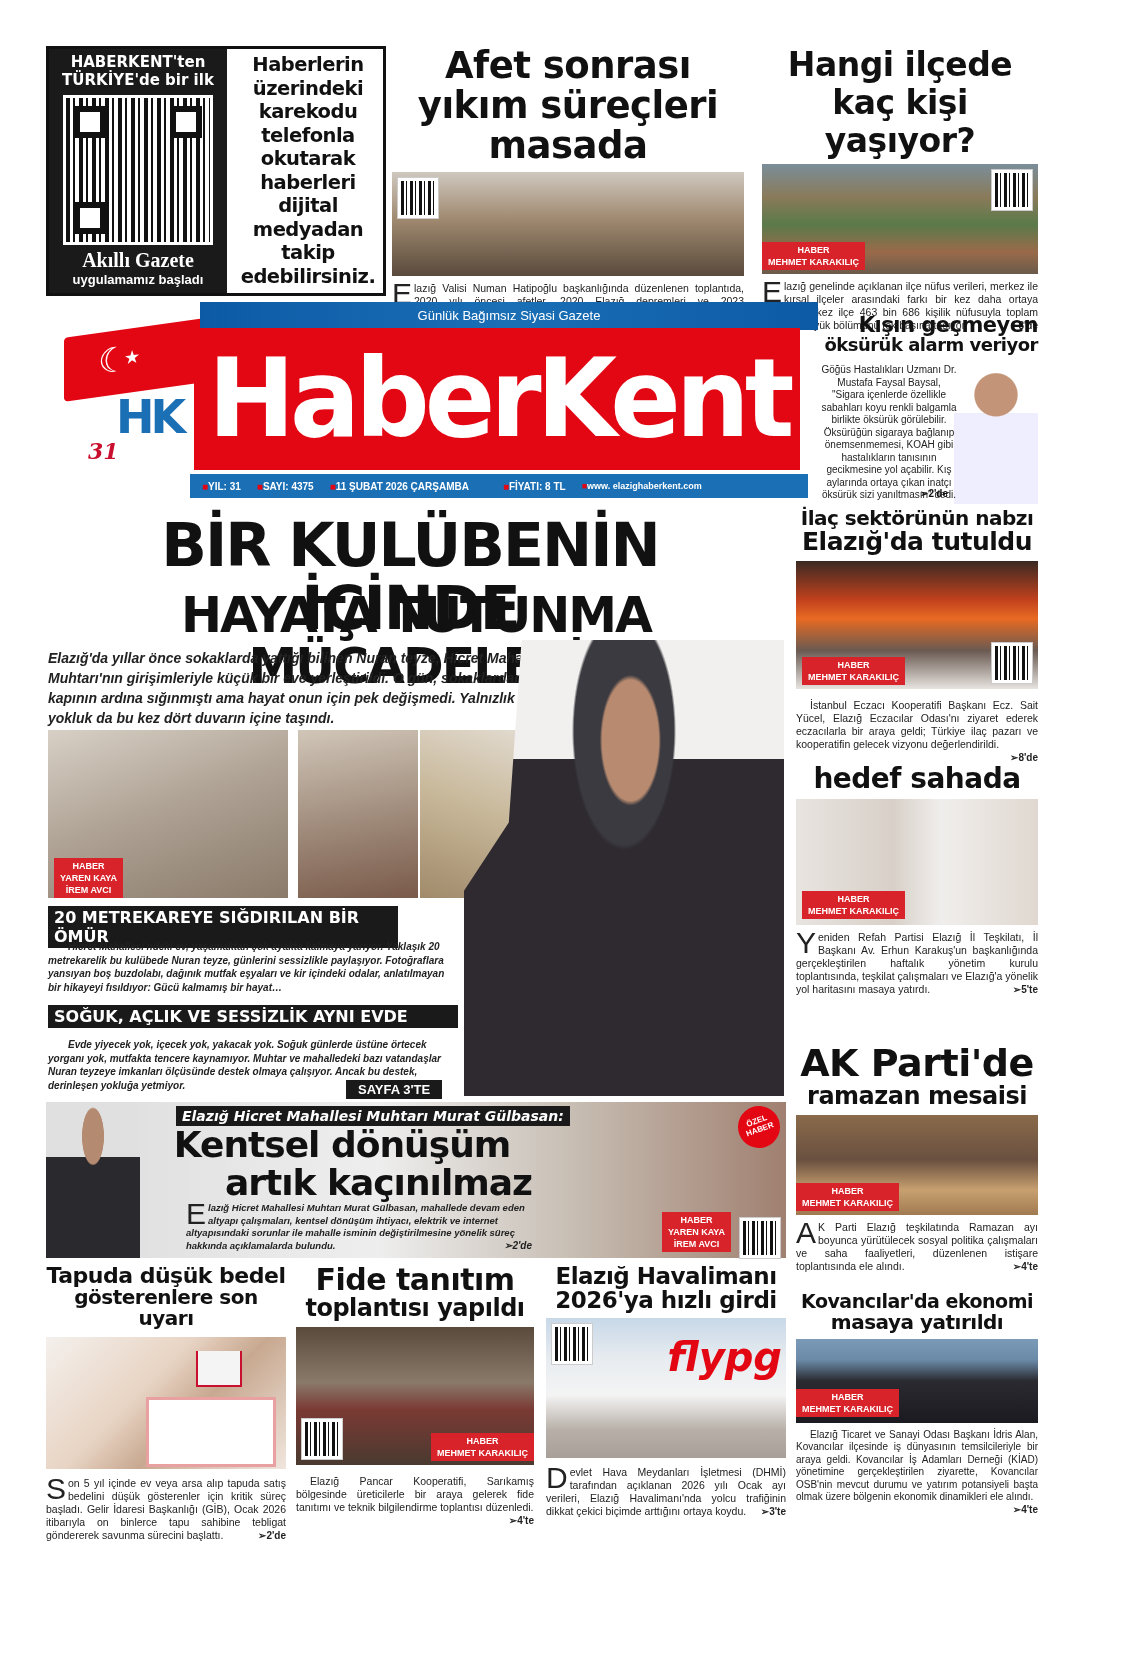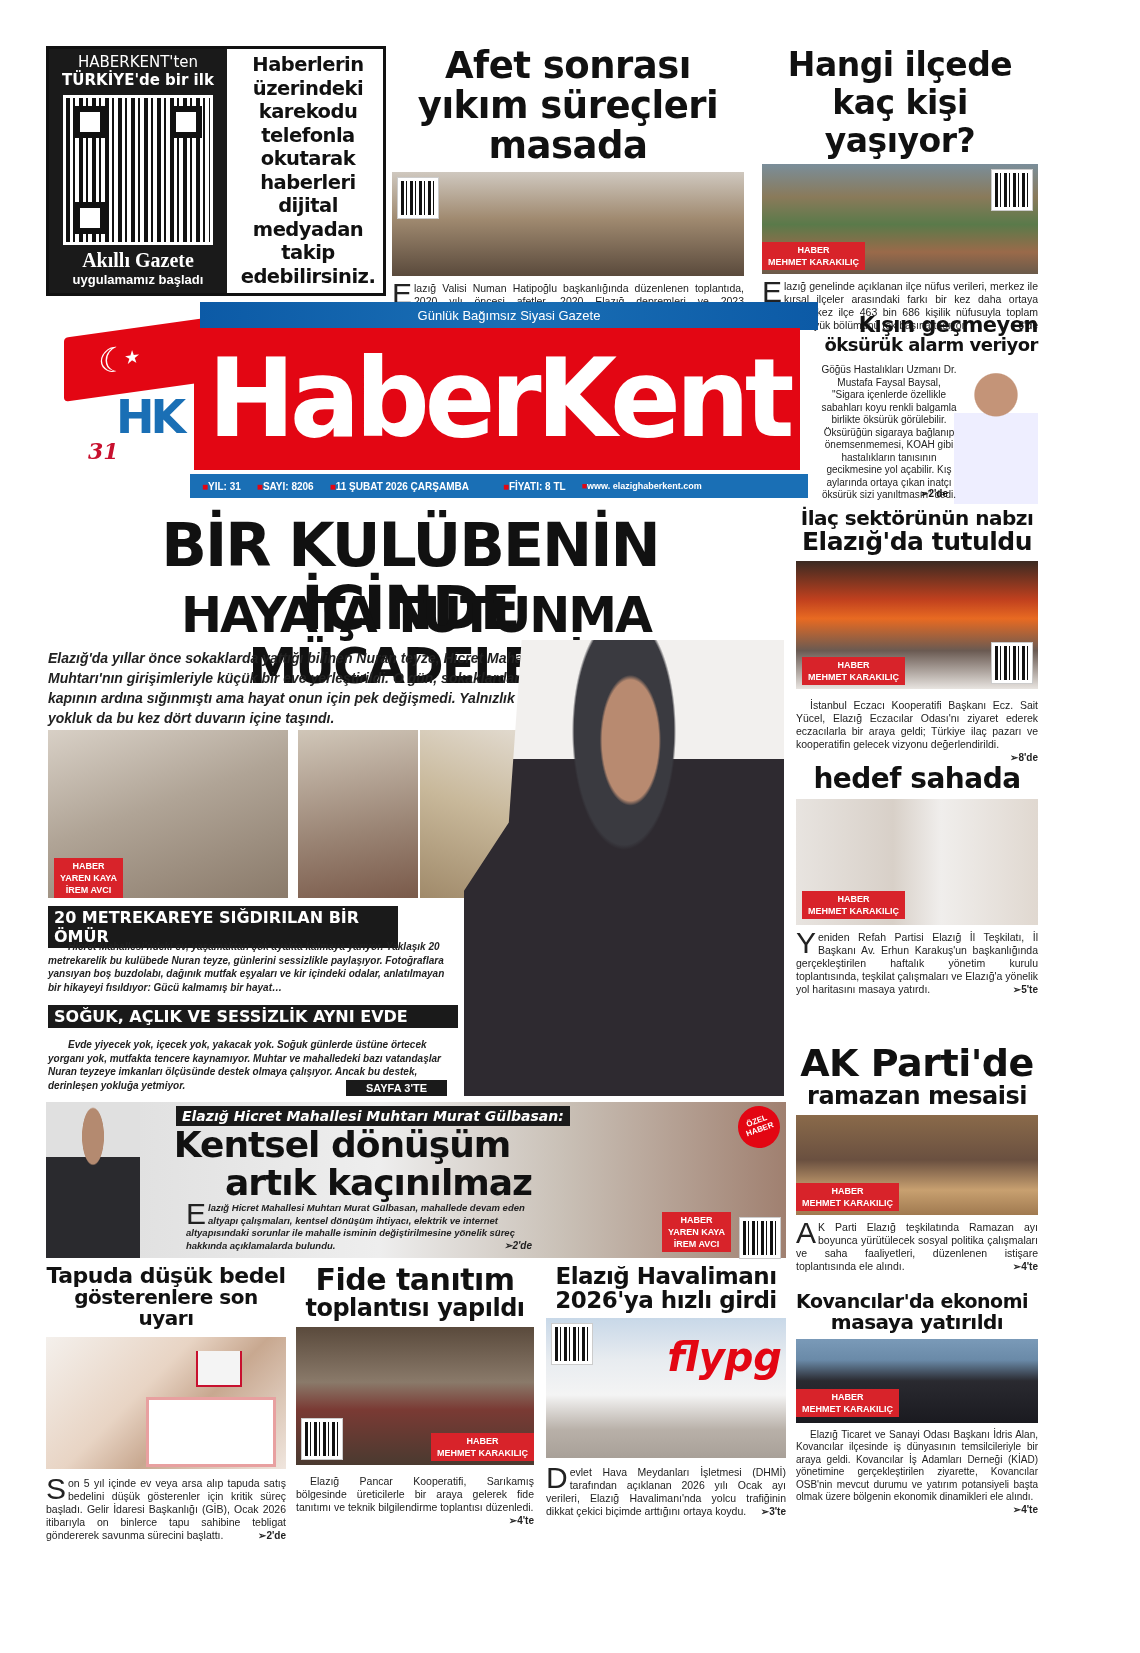--- a/index.html
+++ b/index.html
@@ -19,21 +19,21 @@
 .ref{font-weight:700;font-size:10px;float:right}
 .hd{font-weight:900;font-family:"DejaVu Sans",sans-serif;color:#111;letter-spacing:-0.5px;line-height:1.05}
 .bar{background:#1a1a1a;color:#fff;font-weight:900;font-family:"DejaVu Sans",sans-serif;padding:2px 6px}
 .it{font-style:italic;font-weight:700}
 </style>
 </head>
 <body>
 
 <div class="abs" style="left:46px;top:46px;width:340px;height:250px;border:3px solid #111;background:#fff">
   <div class="abs" style="left:0;top:0;width:178px;height:244px;background:#1a1a1a">
-    <div style="color:#fff;font-weight:400;font-family:'DejaVu Sans',sans-serif;font-size:15px;text-align:center;margin-top:4px">HABERKENT'ten</div>
+    <div style="color:#fff;font-weight:700;font-family:'DejaVu Sans',sans-serif;font-size:15px;text-align:center;margin-top:4px">HABERKENT'ten</div>
     <div style="color:#fff;font-weight:900;font-family:'DejaVu Sans',sans-serif;font-size:15px;text-align:center">TÜRKİYE'de bir ilk</div>
     <div class="qr" style="margin:6px auto 0;width:150px;height:150px;background-color:#fff;position:relative">
       <div style="position:absolute;left:8px;top:8px;width:32px;height:32px;border:6px solid #111;background:#fff"></div>
       <div style="position:absolute;right:8px;top:8px;width:32px;height:32px;border:6px solid #111;background:#fff"></div>
       <div style="position:absolute;left:8px;bottom:8px;width:32px;height:32px;border:6px solid #111;background:#fff"></div>
     </div>
     <div style="color:#fff;font-weight:900;font-family:Liberation Serif, serif;font-size:20px;text-align:center;margin-top:4px">Akıllı Gazete</div>
     <div style="color:#fff;font-weight:700;font-size:13px;text-align:center">uygulamamız başladı</div>
   </div>
   <div class="abs hd" style="left:184px;top:4px;width:150px;font-size:19.5px;text-align:center;line-height:23.5px">Haberlerin üzerindeki karekodu telefonla okutarak haberleri dijital medyadan takip edebilirsiniz.</div>
@@ -75,21 +75,21 @@
 </div>
 <div class="abs" style="left:190px;top:302px;width:630px;height:198px">
   <div style="position:absolute;left:10px;top:0;width:618px;height:28px;background:linear-gradient(90deg,#0c5aa6,#1a6fb5,#0c5aa6)">
     <div style="color:#fff;font-size:13px;text-align:center;line-height:28px">Günlük Bağımsız Siyasi Gazete</div>
   </div>
   <div style="position:absolute;left:4px;top:26px;width:606px;height:142px;background:#e30613">
     <div style="color:#fff;font-family:'DejaVu Sans',sans-serif;font-weight:900;font-size:104px;letter-spacing:-5px;line-height:140px;padding-left:14px;transform:scaleY(1.05)">HaberKent</div>
   </div>
   <div style="position:absolute;left:0;top:172px;width:618px;height:24px;background:#1a6fb5;display:flex;align-items:center;gap:16px;padding-left:12px">
     <span style="color:#fff;font-weight:700;font-size:10px"><span style="color:#e30613">■</span><span>YIL: 31</span></span>
-    <span style="color:#fff;font-weight:700;font-size:10px"><span style="color:#e30613">■</span><span>SAYI: 8206</span></span>
+    <span style="color:#fff;font-weight:700;font-size:10px"><span style="color:#e30613">■</span><span>SAYI: 4375</span></span>
     <span style="color:#fff;font-weight:700;font-size:10px"><span style="color:#e30613">■</span><span>11 ŞUBAT 2026 ÇARŞAMBA</span></span>
     <span style="color:#fff;font-weight:700;font-size:10px;margin-left:18px"><span style="color:#e30613">■</span><span>FİYATI: 8 TL</span></span>
     <span style="color:#fff;font-weight:700;font-size:9px"><span style="color:#e30613">■</span><span>www. elazighaberkent.com</span></span>
   </div>
 </div>
 
 <div class="abs" style="left:820px;top:314px;width:218px;height:190px">
   <div class="hd" style="font-size:21px;text-align:right">Kışın geçmeyen</div>
   <div class="hd" style="font-size:18px;text-align:right">öksürük alarm veriyor</div>
   <div style="position:absolute;right:0;top:50px;width:84px;height:140px;background:radial-gradient(circle at 50% 22%,#c49478 0 18%,transparent 19%),linear-gradient(180deg,#fff 0 35%,#eef 35% 100%)"></div>
@@ -111,21 +111,21 @@
   </div>
 </div>
 <div class="abs" style="left:298px;top:730px;width:120px;height:168px;background:linear-gradient(170deg,#d0c6b8,#9a8474 60%,#7a5a4a)"></div>
 <div class="abs" style="left:420px;top:730px;width:146px;height:168px;background:linear-gradient(200deg,#e6e0d8,#c8b89a 50%,#a08a6a)"></div>
 <div class="abs" style="left:464px;top:640px;width:320px;height:456px;background:radial-gradient(ellipse at 52% 22%,#b88a70 0 12%,transparent 13%),radial-gradient(ellipse at 50% 20%,#3a3a40 0 22%,transparent 23%),linear-gradient(180deg,#f2f0ee 0 26%,#2e2a30 26% 100%);clip-path:polygon(18% 0,100% 0,100% 100%,0 100%,0 55%,14% 40%)"></div>
 
 <div class="abs bar" style="left:48px;top:906px;width:350px;font-size:16px">20 METREKAREYE SIĞDIRILAN BİR ÖMÜR</div>
 <div class="abs it" style="left:48px;top:940px;width:410px;font-size:10px;line-height:13.5px;text-indent:20px;color:#222">Hicret Mahallesi'ndeki ev, yaşamaktan çok ayakta kalmaya yarıyor. Yaklaşık 20 metrekarelik bu kulübede Nuran teyze, günlerini sessizlikle paylaşıyor. Fotoğraflara yansıyan boş buzdolabı, dağınık mutfak eşyaları ve kir içindeki odalar, anlatılmayan bir hikayeyi fısıldıyor: Gücü kalmamış bir hayat…</div>
 <div class="abs bar" style="left:48px;top:1005px;width:410px;font-size:16px">SOĞUK, AÇLIK VE SESSİZLİK AYNI EVDE</div>
 <div class="abs it" style="left:48px;top:1038px;width:400px;font-size:10px;line-height:13.5px;text-indent:20px;color:#222">Evde yiyecek yok, içecek yok, yakacak yok. Soğuk günlerde üstüne örtecek yorganı yok, mutfakta tencere kaynamıyor. Muhtar ve mahalledeki bazı vatandaşlar Nuran teyzeye imkanları ölçüsünde destek olmaya çalışıyor. Ancak bu destek, derinleşen yokluğa yetmiyor.</div>
-<div class="abs" style="left:346px;top:1080px;background:#1a1a1a;color:#fff;font-weight:900;font-size:11px;padding:2px 20px">SAYFA 3'TE</div>
+<div class="abs" style="left:346px;top:1080px;background:#1a1a1a;color:#fff;font-weight:900;font-size:13px;padding:2px 12px">SAYFA 3'TE</div>
 
 <div class="abs" style="left:46px;top:1102px;width:740px;height:156px;background:linear-gradient(90deg,#dcdcdc 0%,#eeeeee 45%,#c9c0b6 70%,#a08070 100%)">
   <div style="position:absolute;left:0;top:0;width:94px;height:156px;background:radial-gradient(ellipse at 50% 22%,#b48a70 0 16%,transparent 17%),linear-gradient(180deg,#e0e0e0 0 35%,#2a2a2e 35%)"></div>
   <div class="bar it" style="position:absolute;left:130px;top:4px;font-size:14px;font-family:'DejaVu Sans',sans-serif">Elazığ Hicret Mahallesi Muhtarı Murat Gülbasan:</div>
   <div class="hd" style="position:absolute;left:96px;top:62px;width:390px;font-size:36px;text-align:right;letter-spacing:-1px">artık kaçınılmaz</div>
   <div class="hd" style="position:absolute;left:96px;top:24px;width:400px;font-size:36px;text-align:center;letter-spacing:-1px">Kentsel dönüşüm</div>
   <div class="it" style="position:absolute;left:140px;top:100px;width:346px;font-size:9.5px;line-height:12.5px;color:#222">
     <span class="dropcap" style="font-style:normal">E</span><span>lazığ Hicret Mahallesi Muhtarı Murat Gülbasan, mahallede devam eden altyapı çalışmaları, kentsel dönüşüm ihtiyacı, elektrik ve internet altyapısındaki sorunlar ile mahalle isminin değiştirilmesine yönelik süreç hakkında açıklamalarda bulundu.</span>
     <span class="ref">➢2'de</span>
   </div>
@@ -174,21 +174,21 @@
         <div>MEHMET KARAKILIÇ</div>
       </div>
   </div>
   <div class="body-text" style="margin-top:6px">
     <span class="dropcap">A</span><span>K Parti Elazığ teşkilatında Ramazan ayı boyunca yürütülecek sosyal politika çalışmaları ve saha faaliyetleri, düzenlenen istişare toplantısında ele alındı.</span>
     <span class="ref">➢4'te</span>
   </div>
 </div>
 
 <div class="abs" style="left:796px;top:1292px;width:242px">
-  <div class="hd" style="font-size:19px;text-align:left">Kovancılar'da ekonomi</div>
+  <div class="hd" style="font-size:19px;text-align:center">Kovancılar'da ekonomi</div>
   <div class="hd" style="font-size:20px;text-align:center">masaya yatırıldı</div>
   <div style="margin-top:6px;height:84px;position:relative;background:linear-gradient(180deg,#7a9ab8 0,#6a8aa8 25%,#2a2a30 50%,#1a1a20 100%)">
     <div class="credit" style="position:absolute;left:0;bottom:6px">
         <div>HABER</div>
         <div>MEHMET KARAKILIÇ</div>
       </div>
   </div>
   <div class="body-text" style="margin-top:6px;text-indent:14px;font-size:10px;line-height:12.5px"><span>Elazığ Ticaret ve Sanayi Odası Başkanı İdris Alan, Kovancılar ilçesinde iş dünyasının temsilcileriyle bir araya geldi. Kovancılar İş Adamları Derneği (KİAD) yönetimine gerçekleştirilen ziyarette, Kovancılar OSB'nin mevcut durumu ve yatırım potansiyeli başta olmak üzere bölgenin ekonomik dinamikleri ele alındı.</span> <span class="ref">➢4'te</span></div>
 </div>
 

